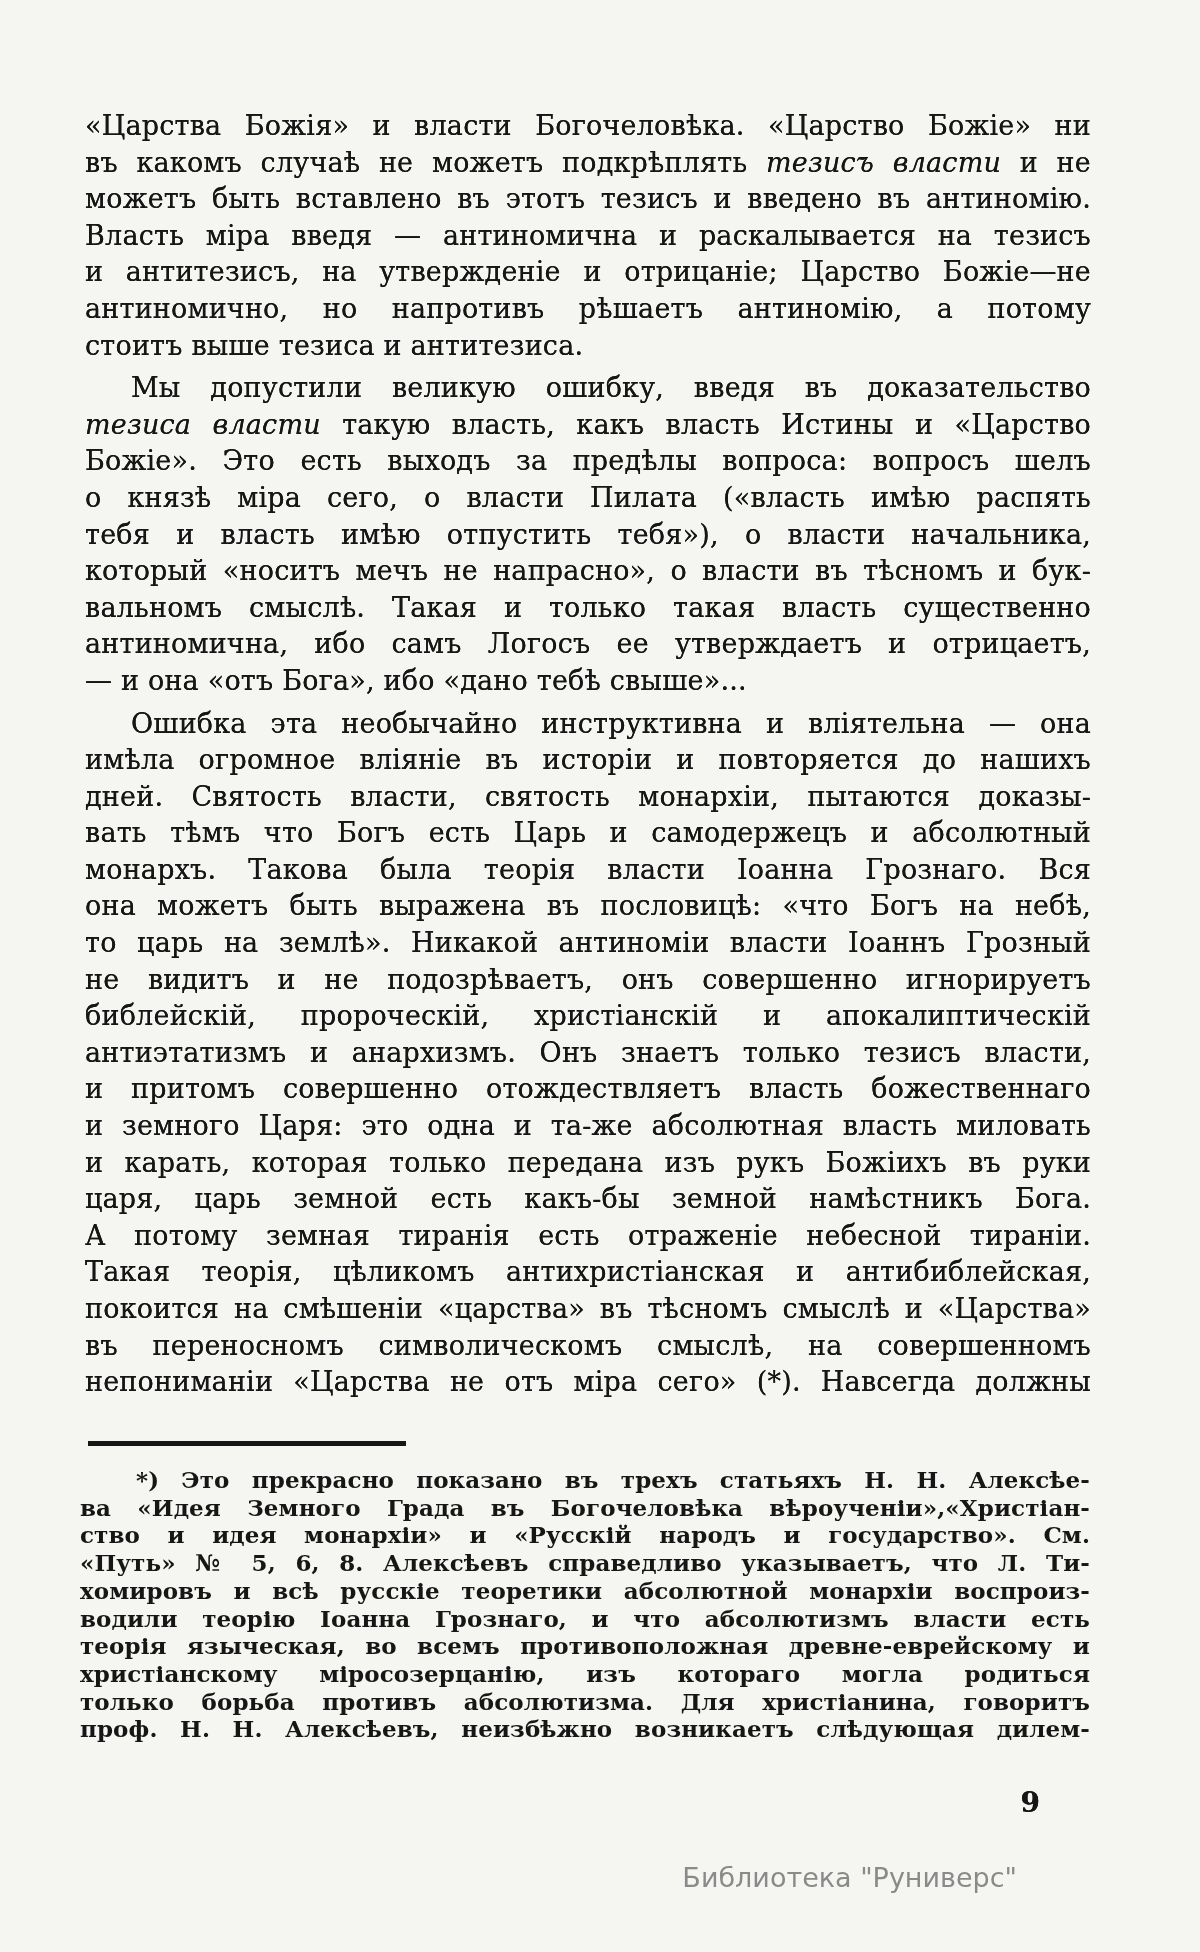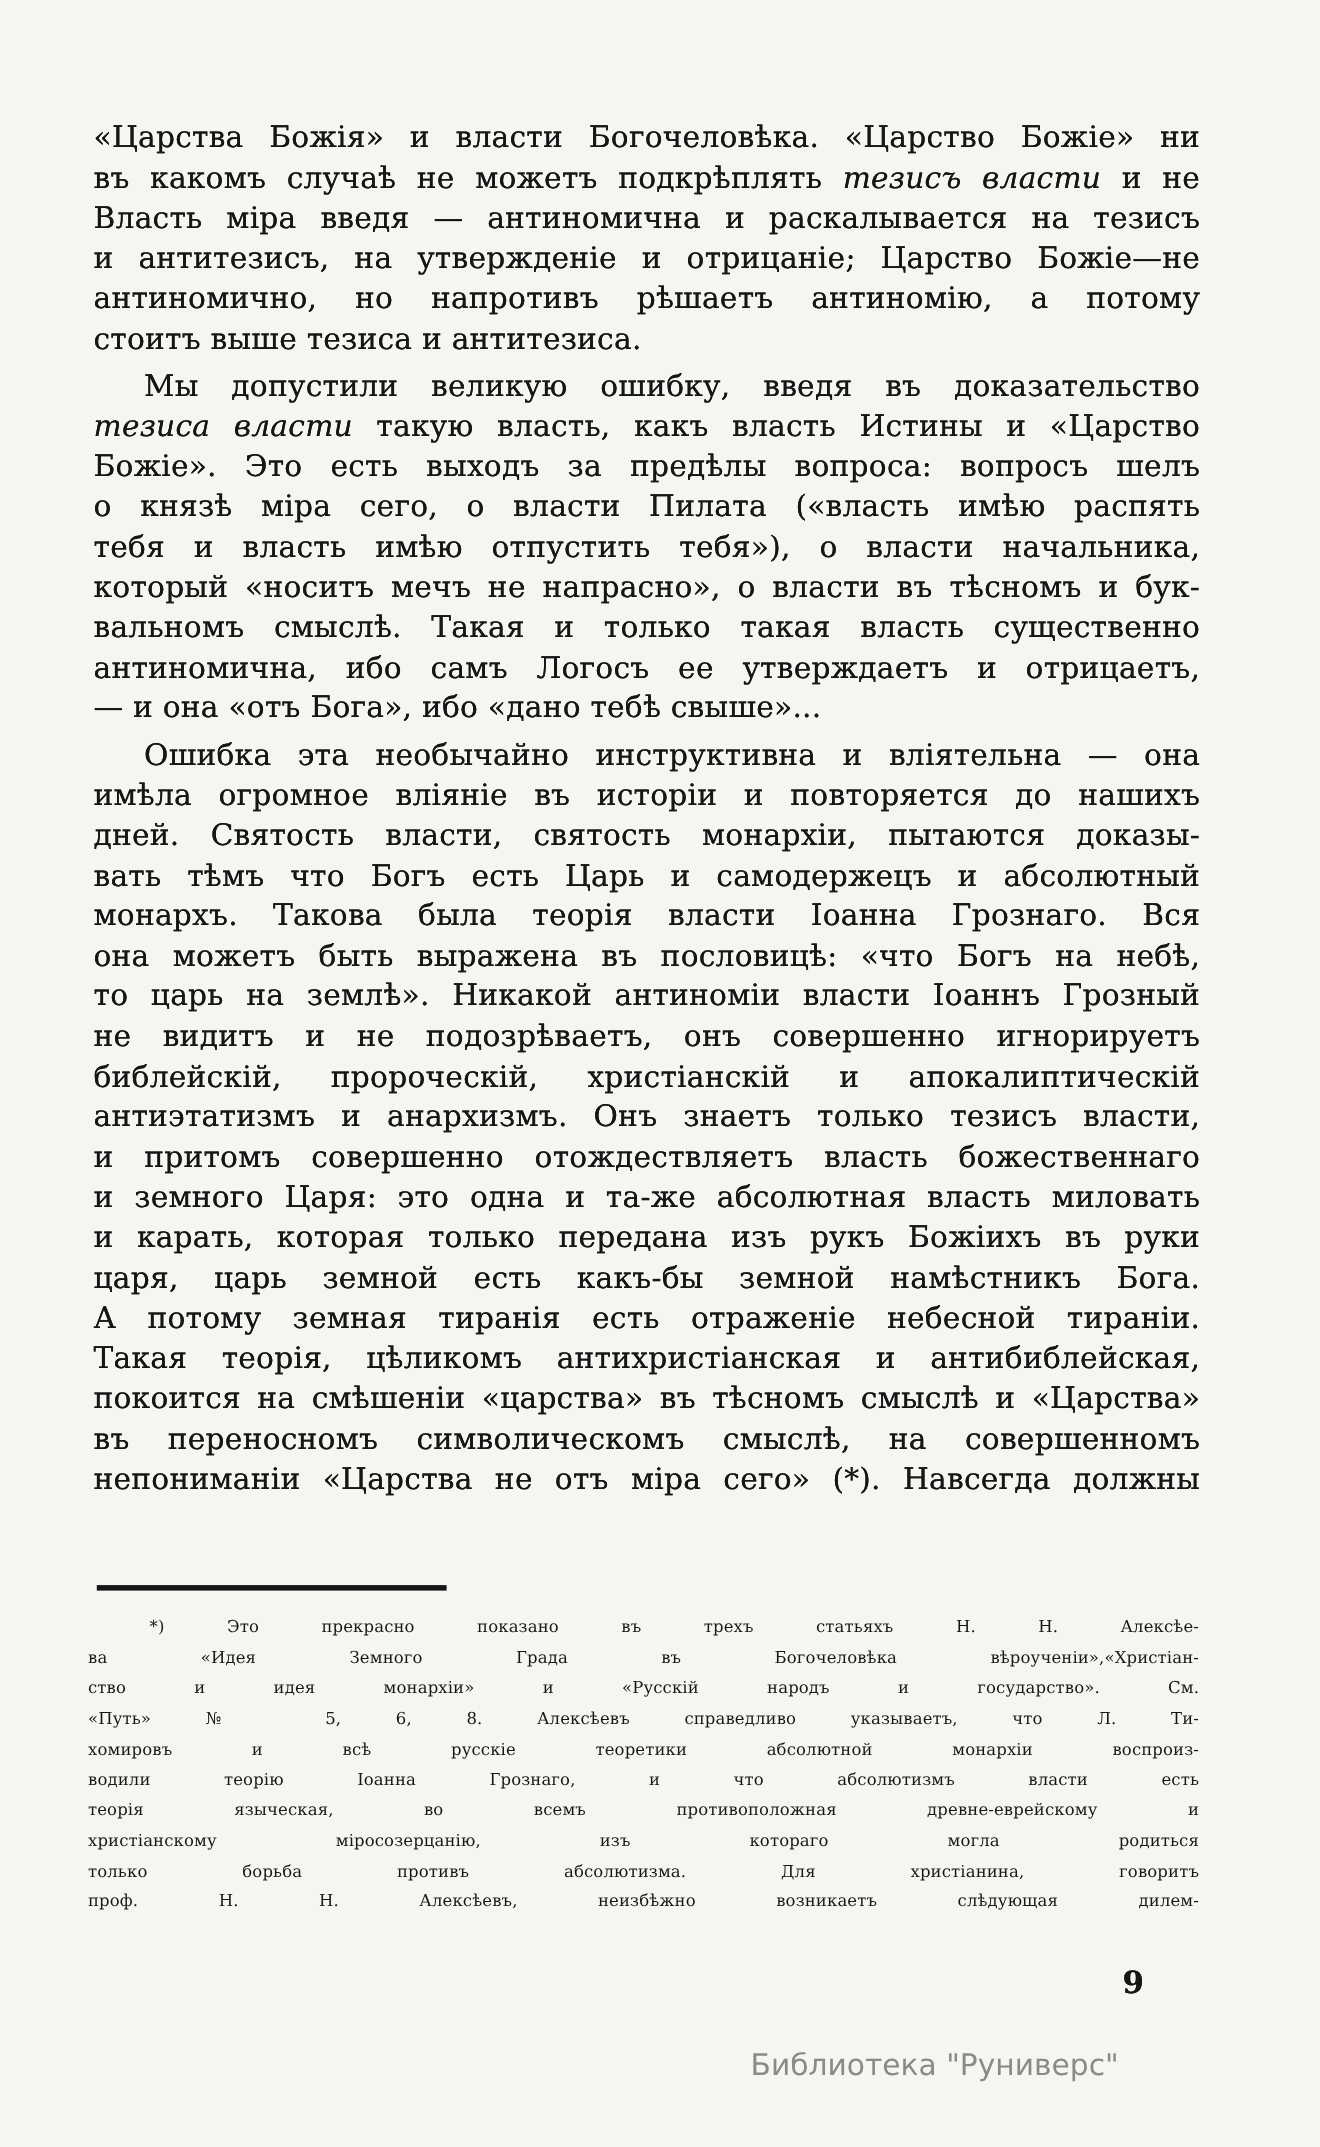--- a/index.html
+++ b/index.html
@@ -38,23 +38,23 @@
     position:absolute;
     left:88px;top:1441px;
     width:318px;height:5px;
     background:var(--ink);
   }
   .footnote{
     position:absolute;
     left:80px;top:1466px;width:1010px;
   }
   .footnote .line{
-    font-size:15px;
+    font-size:23px;
     line-height:27.7px;
-    font-weight:normal;
+    font-weight:bold;
     letter-spacing:0.1px;
     text-shadow:none;
   }
   .footnote .line.indent{text-indent:56px;}
   .page-number{
     position:absolute;
     top:1786px;right:160px;
     font-size:28px;
     font-weight:bold;
     text-shadow:0 0 0.5px currentColor;
@@ -68,20 +68,21 @@
   }
 </style>
 </head>
 <body>
 
 <div class="page">
   <div class="main-text">
       <div class="paragraph">
         <div class="line"><span>«Царства Божія» и власти Богочеловѣка. «Царство Божіе» ни</span></div>
         <div class="line"><span>въ какомъ случаѣ не можетъ подкрѣплять </span><i>тезисъ власти</i><span> и не</span></div>
+        <div class="line"><span>можетъ быть вставлено въ этотъ тезисъ и введено въ антиномію.</span></div>
         <div class="line"><span>Власть міра введя — антиномична и раскалывается на тезисъ</span></div>
         <div class="line"><span>и антитезисъ, на утвержденіе и отрицаніе; Царство Божіе—не</span></div>
         <div class="line"><span>антиномично, но напротивъ рѣшаетъ антиномію, а потому</span></div>
         <div class="line endline"><span>стоитъ выше тезиса и антитезиса.</span></div>
       </div>
       <div class="paragraph">
         <div class="line indent"><span>Мы допустили великую ошибку, введя въ доказательство</span></div>
         <div class="line"><i>тезиса власти</i><span> такую власть, какъ власть Истины и «Царство</span></div>
         <div class="line"><span>Божіе». Это есть выходъ за предѣлы вопроса: вопросъ шелъ</span></div>
         <div class="line"><span>о князѣ міра сего, о власти Пилата («власть имѣю распять</span></div>

